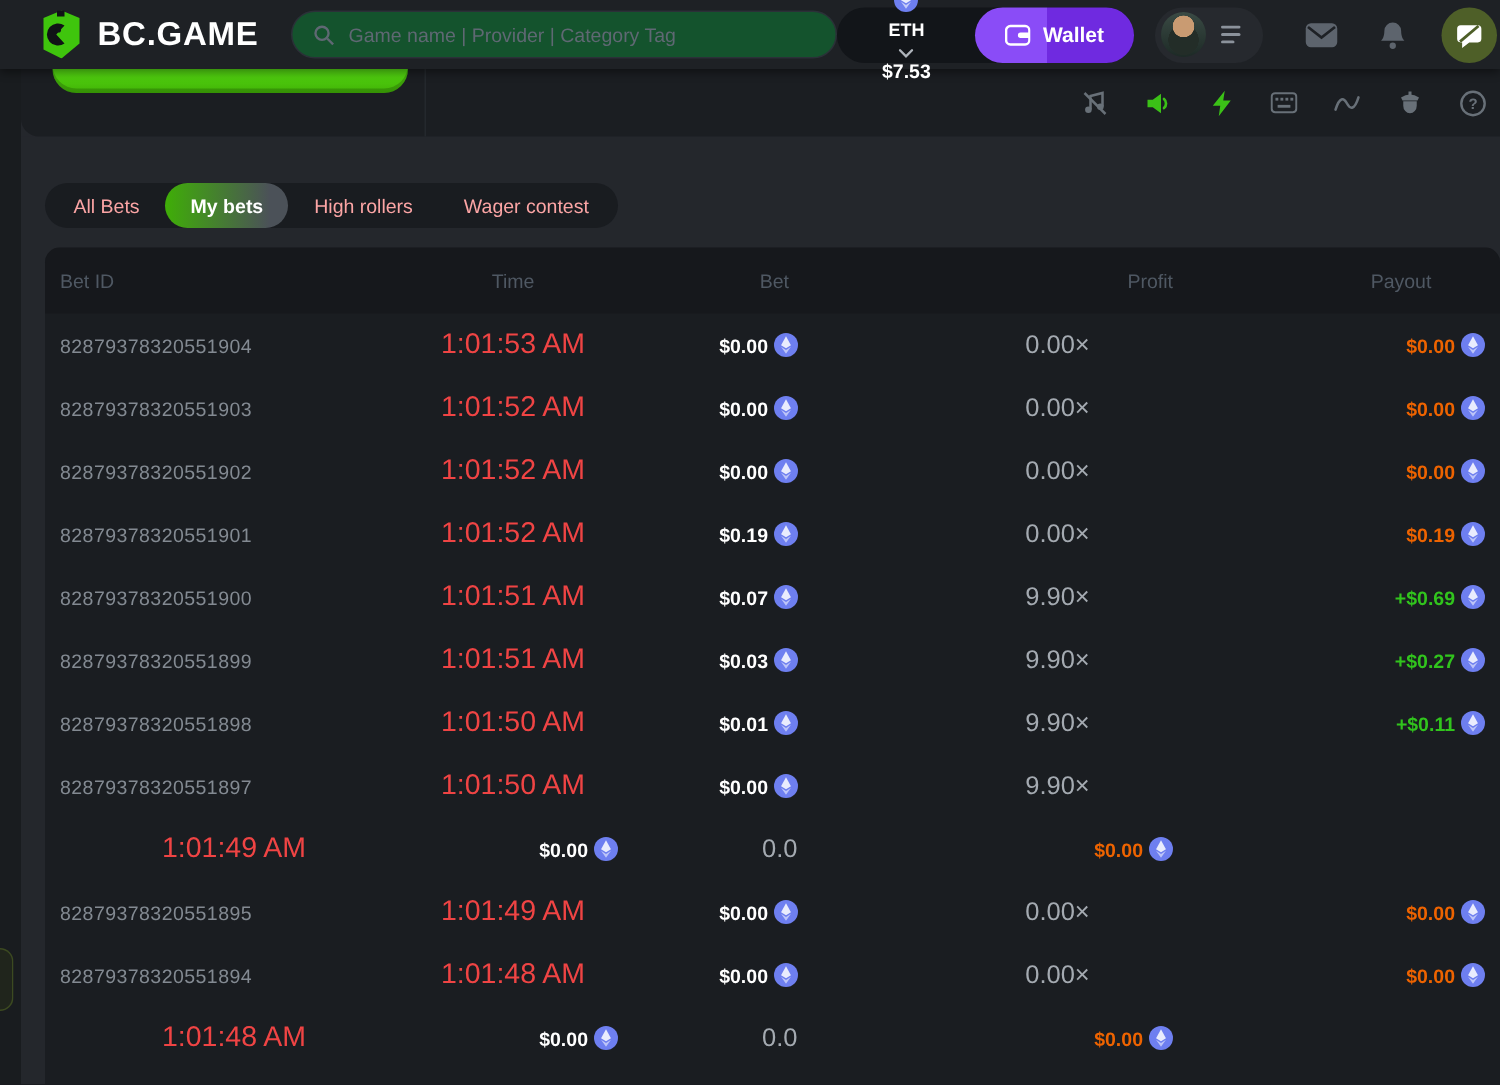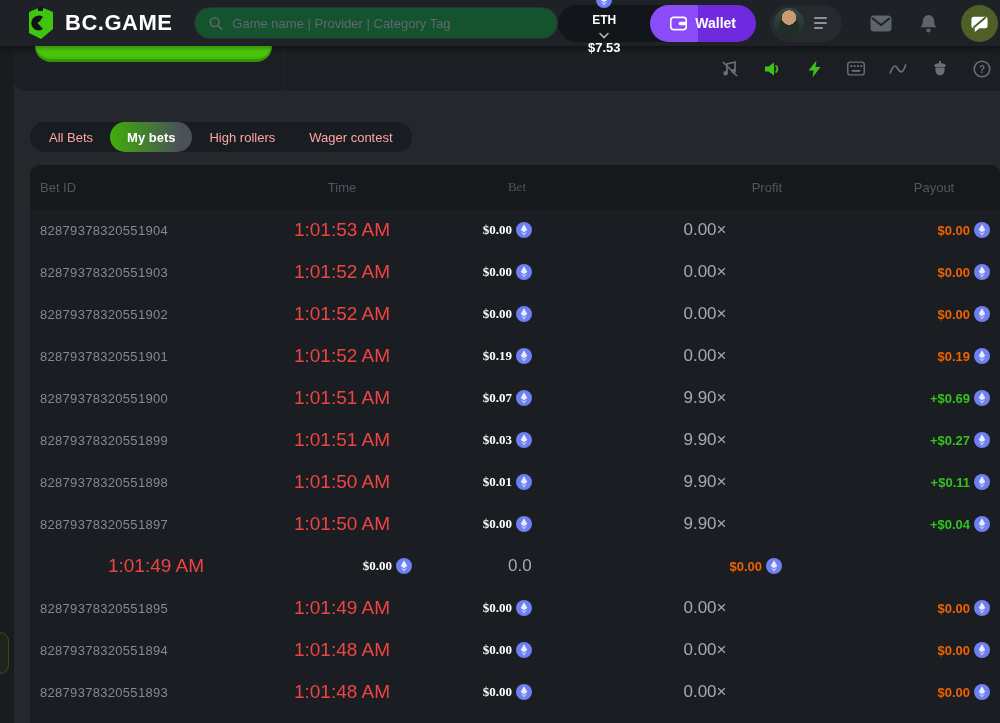--- a/index.html
+++ b/index.html
@@ -60,21 +60,21 @@
 
   
   .table { position:absolute; left:16px; top:74px; width:970px; height:558px; background:#1a1d21;
            border-radius:10px 10px 0 0; overflow:hidden; }
   .thead, .tr { display:grid; grid-template-columns:232px 140px 120px 250px 1fr; align-items:center; padding:0 10px; }
   .thead { height:44px; background:#16181c; color:#4f5863; font-size:13px; }
   .tr { height:42px; }
   .th, .td { overflow:hidden; white-space:nowrap; }
   .c1 { text-align:left; }
   .c2 { text-align:center; }
-  .c3 { display:flex; justify-content:flex-end; align-items:center; gap:4px;font-family:Liberation Serif, serif; }
+  .c3 { display:flex; justify-content:flex-end; align-items:center; gap:4px; }
   .th.c3 { display:block; text-align:right; padding-right:6px; }
   .c4 { text-align:center; padding-left:96px; }
   .c5 { display:flex; justify-content:flex-end; align-items:center; gap:4px; }
   .th.c5 { display:block; text-align:right; }
   .td.c1 { color:#838a92; font-size:13px; letter-spacing:.3px; }
   .td.c2 { color:#ef4444; font-size:19px; }
   .td.c3 .amt { color:#fff; font-size:13px; font-weight:700; }
   .td.c4 { color:#a4aab1; font-size:17px; }
   .td.c5 .amt { font-size:13px; font-weight:700; }
   .tr.loss .c5 .amt { color:#ed6300; }
@@ -418,30 +418,20 @@
       <span class="amt">$0.00</span>
       <span class="coin">
         <svg width="16" height="16" viewBox="0 0 16 16">
           <circle cx="8" cy="8" r="8" fill="#6e7ff0"></circle>
           <path d="M8 2.2 L11.3 8.1 L8 10.2 L4.7 8.1 Z" fill="#fff" opacity=".85"></path>
           <path d="M8 11.3 L11.3 9.2 L8 13.8 L4.7 9.2 Z" fill="#fff" opacity=".55"></path>
         </svg>
       </span>
     </div>
     <div class="td c4">9.90×</div>
-    <div class="td c5">
-      <span class="amt">+$0.04</span>
-      <span class="coin">
-        <svg width="16" height="16" viewBox="0 0 16 16">
-          <circle cx="8" cy="8" r="8" fill="#6e7ff0"></circle>
-          <path d="M8 2.2 L11.3 8.1 L8 10.2 L4.7 8.1 Z" fill="#fff" opacity=".85"></path>
-          <path d="M8 11.3 L11.3 9.2 L8 13.8 L4.7 9.2 Z" fill="#fff" opacity=".55"></path>
-        </svg>
-      </span>
-    </div>
   </div>
           <div class="tr loss">
     <div class="td c2">1:01:49 AM</div>
     <div class="td c3">
       <span class="amt">$0.00</span>
       <span class="coin">
         <svg width="16" height="16" viewBox="0 0 16 16">
           <circle cx="8" cy="8" r="8" fill="#6e7ff0"></circle>
           <path d="M8 2.2 L11.3 8.1 L8 10.2 L4.7 8.1 Z" fill="#fff" opacity=".85"></path>
           <path d="M8 11.3 L11.3 9.2 L8 13.8 L4.7 9.2 Z" fill="#fff" opacity=".55"></path>
@@ -504,21 +494,20 @@
       <span class="coin">
         <svg width="16" height="16" viewBox="0 0 16 16">
           <circle cx="8" cy="8" r="8" fill="#6e7ff0"></circle>
           <path d="M8 2.2 L11.3 8.1 L8 10.2 L4.7 8.1 Z" fill="#fff" opacity=".85"></path>
           <path d="M8 11.3 L11.3 9.2 L8 13.8 L4.7 9.2 Z" fill="#fff" opacity=".55"></path>
         </svg>
       </span>
     </div>
   </div>
           <div class="tr loss">
-    <div class="td c1">82879378320551893</div>
     <div class="td c2">1:01:48 AM</div>
     <div class="td c3">
       <span class="amt">$0.00</span>
       <span class="coin">
         <svg width="16" height="16" viewBox="0 0 16 16">
           <circle cx="8" cy="8" r="8" fill="#6e7ff0"></circle>
           <path d="M8 2.2 L11.3 8.1 L8 10.2 L4.7 8.1 Z" fill="#fff" opacity=".85"></path>
           <path d="M8 11.3 L11.3 9.2 L8 13.8 L4.7 9.2 Z" fill="#fff" opacity=".55"></path>
         </svg>
       </span>

